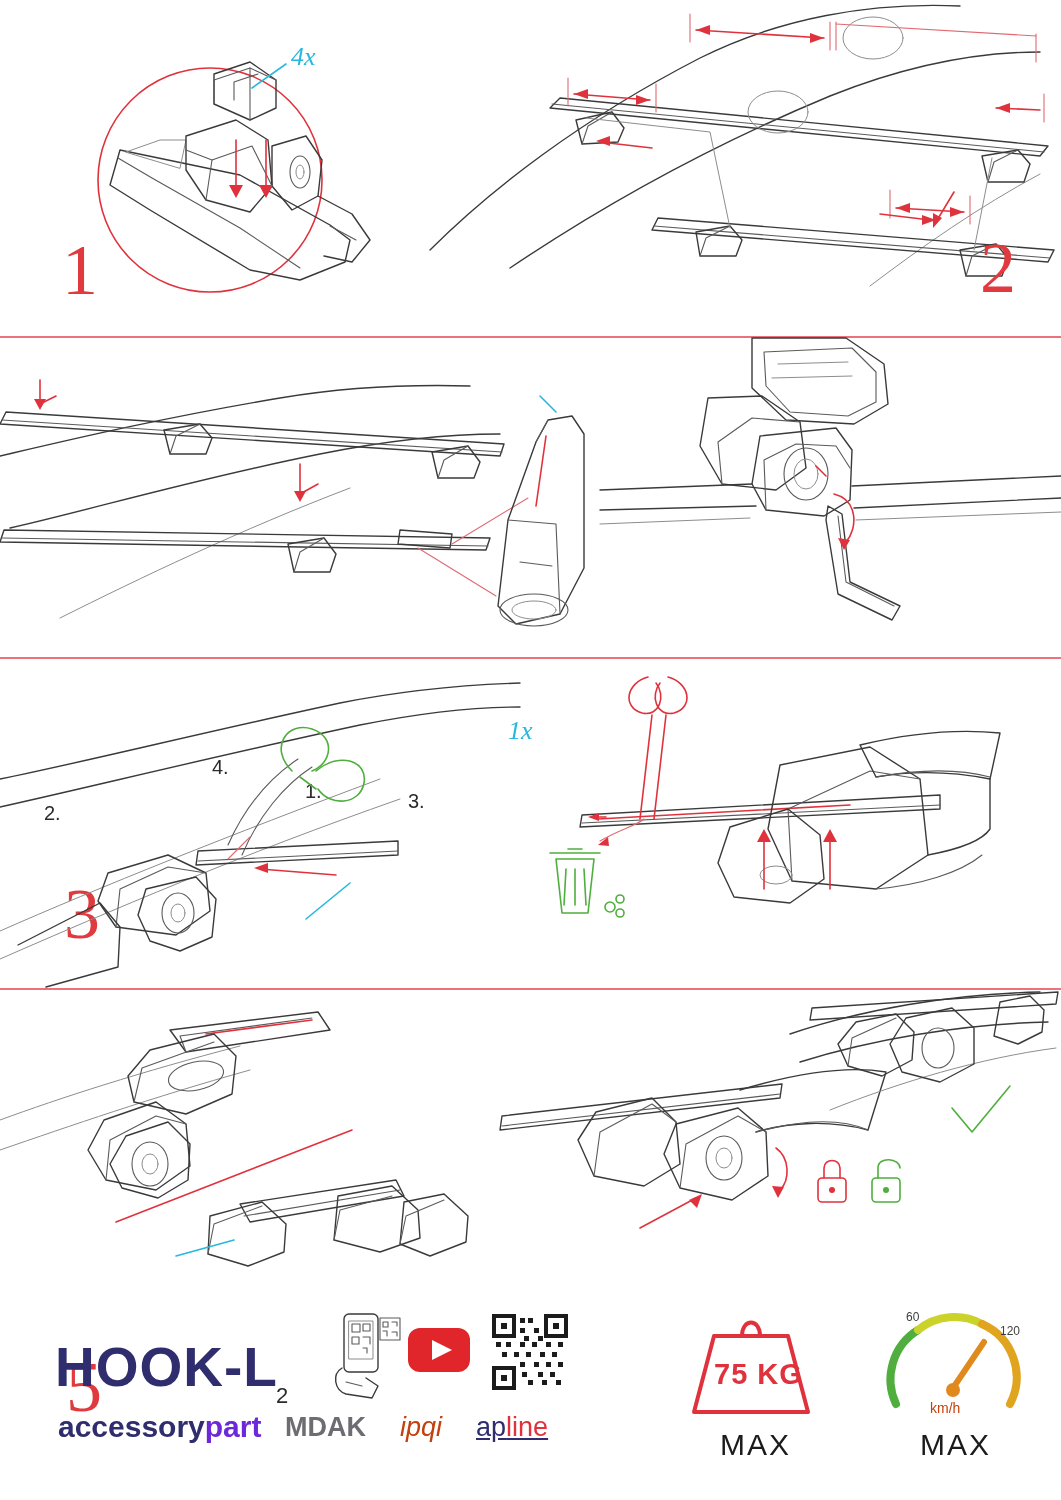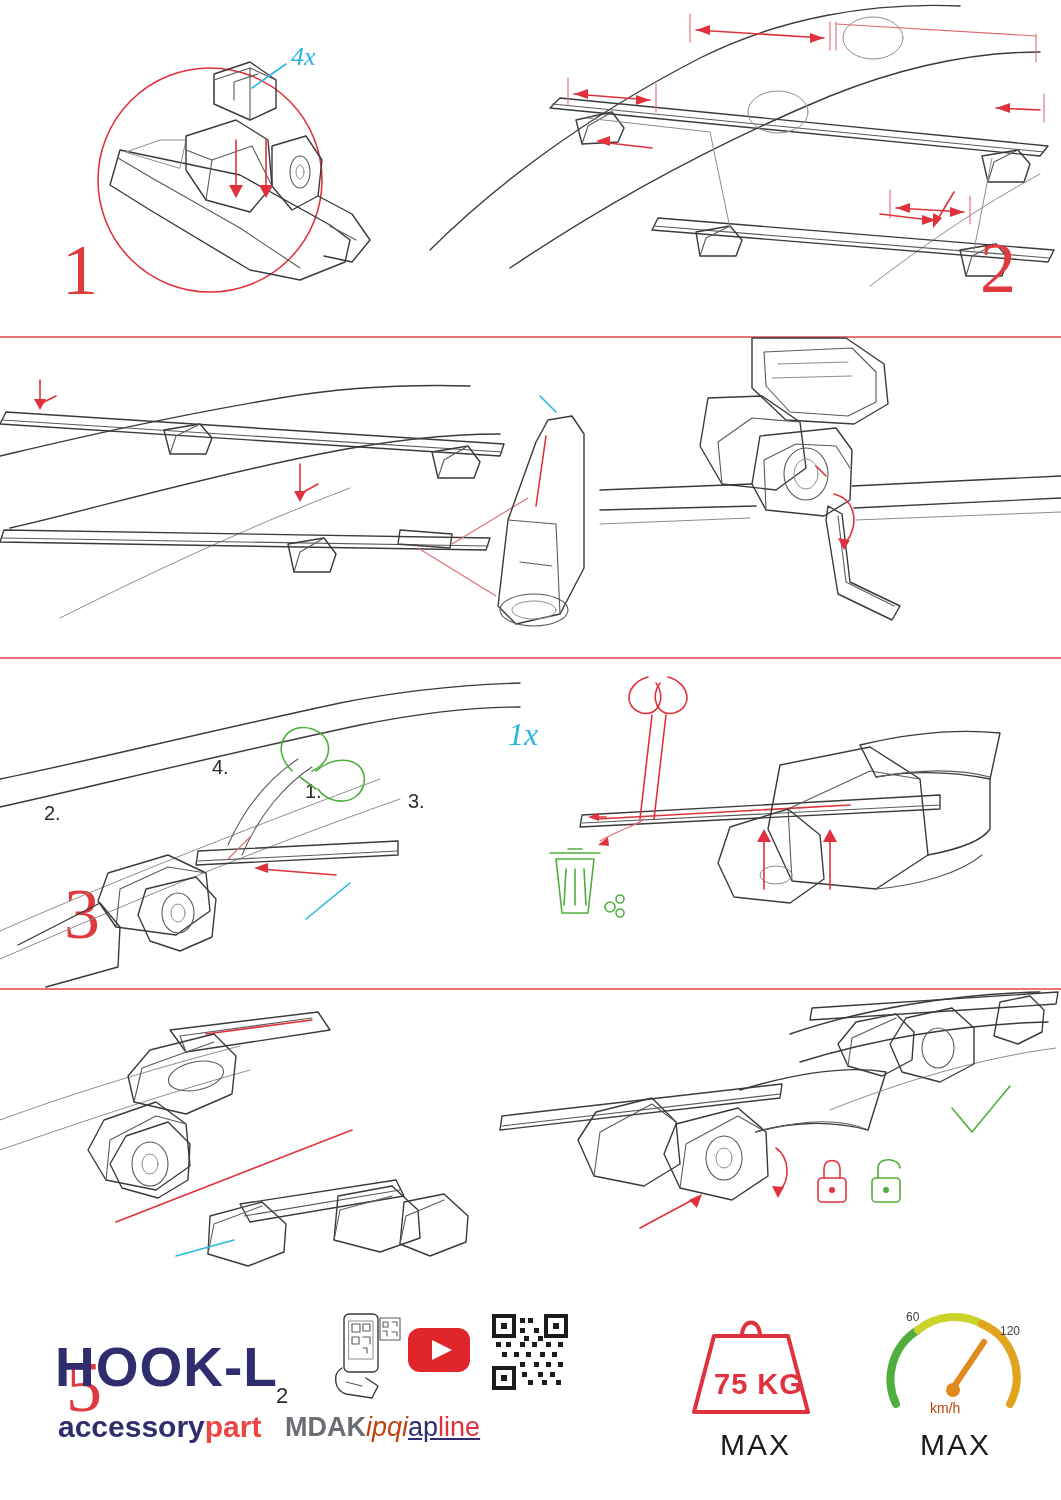--- a/index.html
+++ b/index.html
@@ -22,22 +22,22 @@
 
   .lbl{position:absolute;font-size:22px;}
   .lbl.cyan-t{color:#27b7e0;font-family:"Liberation Serif",serif;font-style:italic;}
   .lbl.dark-t{color:#2b2b2b;}
 
   
   .footer{position:absolute;left:0;top:1300px;width:1061px;height:200px;}
   .brand{position:absolute;left:55px;top:35px;font-family:"Liberation Sans",sans-serif;font-weight:700;font-size:55px;letter-spacing:1px;color:#2f2d6e;}
   .subbrand{position:absolute;left:58px;top:110px;font-size:30px;font-weight:700;}
   .subbrand .a{color:#2f2d6e;margin-top:32px;}
-  .subbrand .b{color:#ef4444;}
-  .partners{position:absolute;left:285px;top:112px;font-size:27px;font-weight:700;color:#6c6c72;display:flex;align-items:baseline;}
+  .subbrand .b{color:#6d28d9;}
+  .partners{position:absolute;left:285px;top:112px;font-size:27px;font-weight:700;color:#6c6c72;display:flex;gap:34px;align-items:baseline;}
   .partners .p2{color:#c2410c;font-weight:400;font-style:italic;}
   .partners .p3{color:#2f2d6e;font-weight:400;text-decoration:underline;}
   .partners .p3 .hl{color:#e0323c;}
   .maxlbl{position:absolute;font-size:30px;font-weight:400;color:#1b1b1b;letter-spacing:2px;}
   .kgtxt{position:absolute;font-size:29px;font-weight:700;color:#e0323c;letter-spacing:1px;}
   .kmh{position:absolute;font-size:14px;color:#c2410c;}
   .spd{position:absolute;font-size:12px;color:#404040;}
 </style>
 </head>
 <body>
@@ -180,21 +180,21 @@
       <path class="ln2" d="M520 224 L552 228"></path>
       <ellipse cx="534" cy="272" rx="34" ry="16" class="ln2"></ellipse>
       <ellipse cx="534" cy="272" rx="22" ry="9" class="lnl"></ellipse>
       <path class="red" d="M546 98 L536 168"></path>
       <path class="cyan" d="M540 58 L556 74"></path>
     </svg>
     <div class="lbl dark-t" style="left:305px;top:442px;font-size:20px">1.</div>
     <div class="lbl dark-t" style="left:44px;top:464px;font-size:20px">2.</div>
     <div class="lbl dark-t" style="left:408px;top:452px;font-size:20px">3.</div>
     <div class="lbl dark-t" style="left:212px;top:418px;font-size:20px">4.</div>
-    <div class="lbl cyan-t" style="left:508px;top:378px;font-size:32px">1x</div>
+    <div class="lbl cyan-t" style="left:508px;top:378px;font-size:26px">1x</div>
     <div class="stepnum" style="left:64px;top:540px">3</div>
   </div>
 
   <div class="panel" style="left:600px;top:338px;width:461px;height:318px">
     <svg width="461" height="318" viewBox="0 0 461 318">
 
       <path class="ln" d="M152 0 L246 0 L284 26 L288 66 L254 86 L186 82 L152 50 Z"></path>
       <path class="ln2" d="M164 14 L252 10 L276 34 L276 64 L248 78 L190 74 L166 48 Z"></path>
       <path class="lnl" d="M178 26 L248 24"></path>
       <path class="lnl" d="M172 40 L252 38"></path>
@@ -444,21 +444,21 @@
         <rect x="34" y="64" width="5" height="5"></rect>
           <rect x="48" y="64" width="5" height="5"></rect>
         <rect x="62" y="64" width="5" height="5"></rect>
       </g>
     </svg>
 
     <svg style="position:absolute;left:686px;top:8px" width="130" height="110" viewBox="0 0 130 110">
       <path d="M28 28 L102 28 L122 104 L8 104 Z" fill="none" stroke="#e0323c" stroke-width="4" stroke-linejoin="round"></path>
       <path d="M56 28 C56 10 74 10 74 28" fill="none" stroke="#e0323c" stroke-width="4"></path>
     </svg>
-    <div class="kgtxt" style="left:714px;top:68px">75 KG</div>
+    <div class="kgtxt" style="left:714px;top:58px">75 KG</div>
     <div class="maxlbl" style="left:720px;top:128px">MAX</div>
 
     <svg style="position:absolute;left:884px;top:4px" width="140" height="118" viewBox="0 0 140 118">
       <path d="M12 100 A58 58 0 0 1 34 26" fill="none" stroke="#4fae3d" stroke-width="8" stroke-linecap="round"></path>
       <path d="M34 26 A58 58 0 0 1 98 20" fill="none" stroke="#cbd22a" stroke-width="8" stroke-linecap="round"></path>
       <path d="M98 20 A58 58 0 0 1 126 100" fill="none" stroke="#e0a41e" stroke-width="8" stroke-linecap="round"></path>
       <path d="M69 84 L100 38" stroke="#e08a1e" stroke-width="6" stroke-linecap="round" fill="none"></path>
       <circle cx="69" cy="86" r="7" fill="#e08a1e"></circle>
     </svg>
     <div class="spd" style="left:906px;top:10px">60</div>

